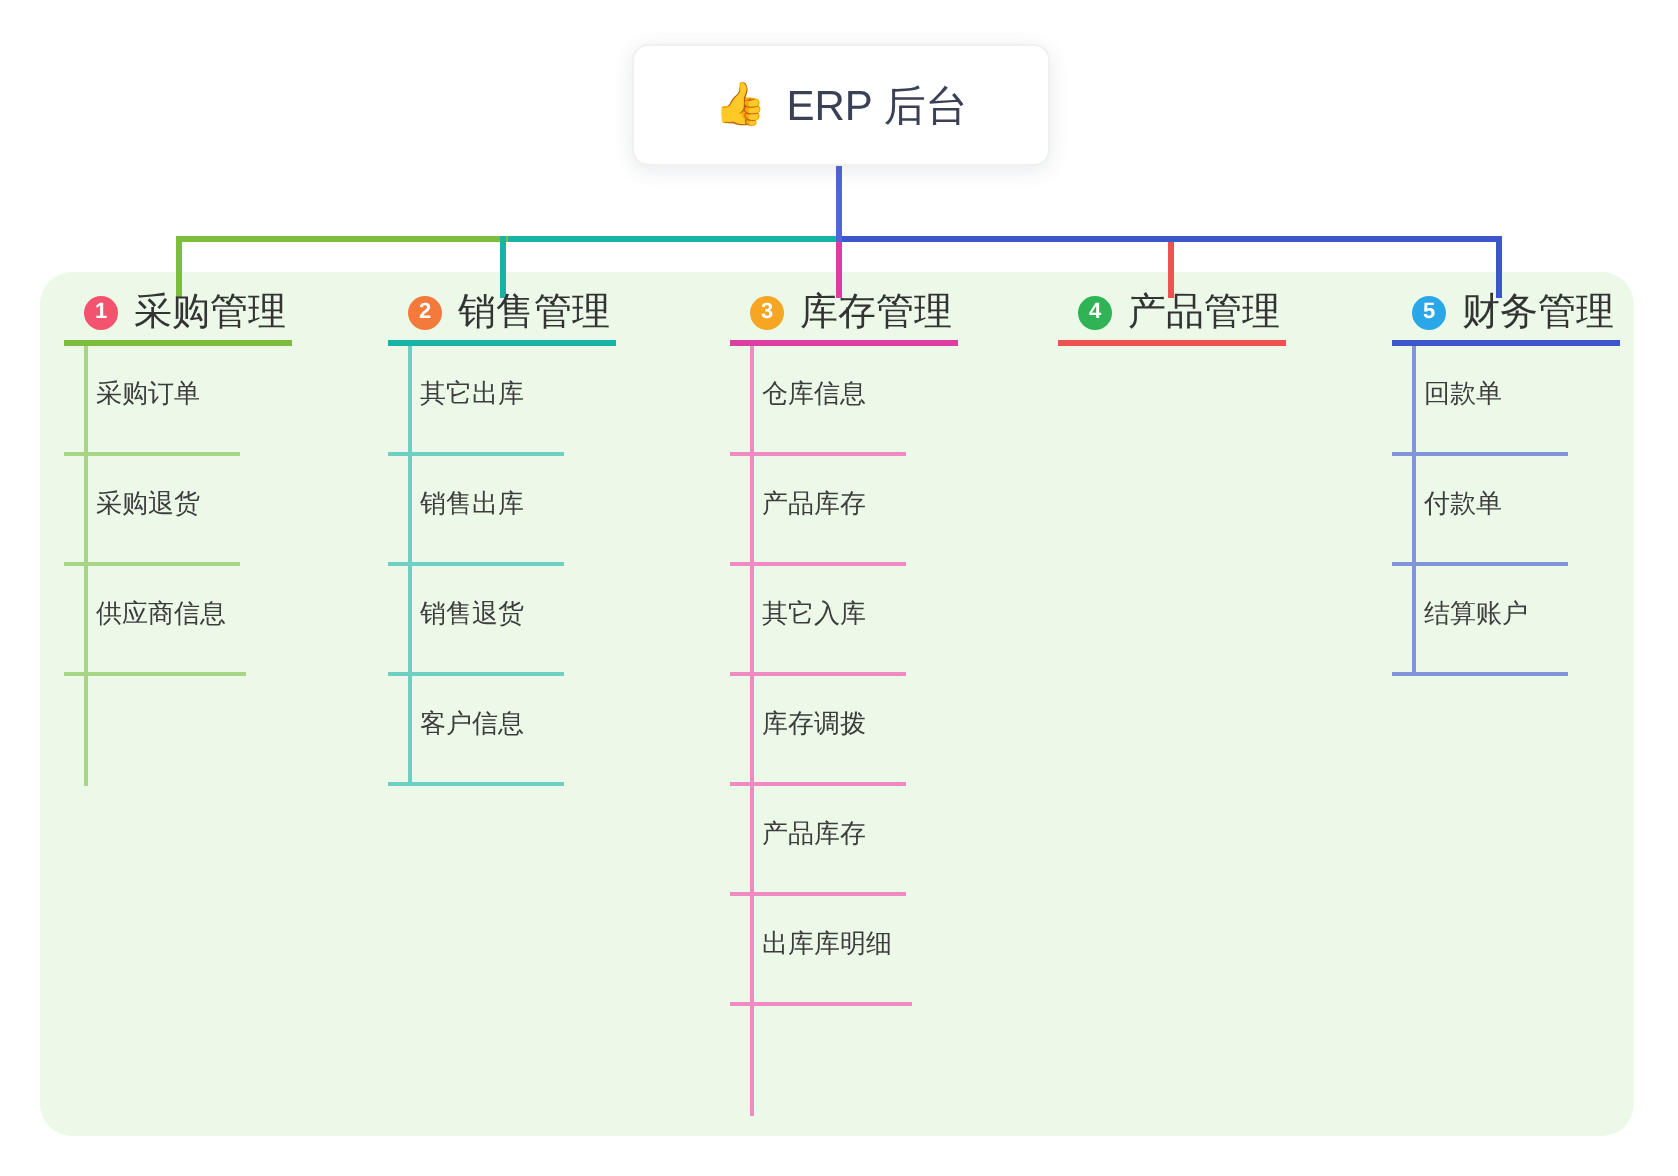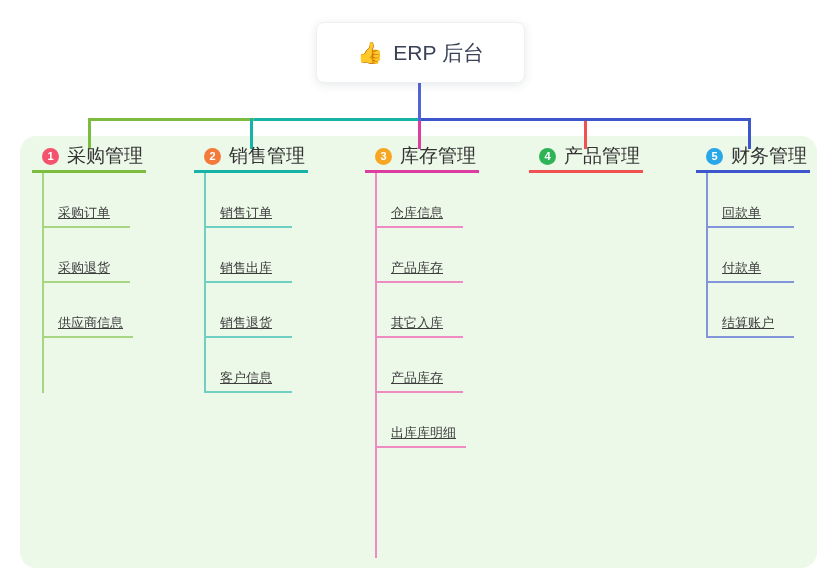--- a/index.html
+++ b/index.html
@@ -15,23 +15,23 @@
   .branch{position:absolute;top:147px;width:114px;}
   .btitle{display:flex;align-items:center;gap:8px;padding:0 0 5px 10px;height:18px;
           border-bottom:3px solid var(--line);}
   .badge{flex:0 0 17px;width:17px;height:17px;border-radius:50%;background:var(--badge);
          color:#fff;font-size:11px;font-weight:bold;display:flex;align-items:center;
          justify-content:center;line-height:1;}
   .blabel{font-size:19px;font-weight:500;color:#333;white-space:nowrap;}
   .children{position:relative;margin:0;padding:0;list-style:none;}
   .vline{position:absolute;left:10px;top:0;width:2px;background:var(--child);}
   .children li{box-sizing:border-box;height:55px;min-width:88px;width:max-content;
-               margin-left:10px;padding:0 10px 4px 16px;display:flex;align-items:flex-end;
+               padding:0 10px 20px 16px;display:flex;align-items:flex-end;
                border-bottom:2px solid var(--child);font-size:13px;color:#3d3d3d;
-               white-space:nowrap;text-decoration:underline;}
+               white-space:nowrap;}
   .b1{left:32px;}  .b2{left:194px;}  .b3{left:365px;}  .b4{left:529px;}  .b5{left:696px;}
 </style>
 </head>
 <body>
 
 <div class="canvas">
 
   <div class="panel" style="background: rgb(236, 248, 232);"></div>
 
   <div class="line" style="left: 88px; top: 118px; width: 168px; height: 3px; background: rgb(124, 189, 63);"></div>
@@ -62,37 +62,38 @@
     </ul>
   </div>
 
   <div class="branch b2" style="--line: #17b3a6; --child: #6fcfc3; --badge: #f47a3c;">
     <div class="btitle">
       <span class="badge">2</span>
       <span class="blabel">销售管理</span>
     </div>
     <ul class="children">
       <div class="vline" style="height:220px;"></div>
-      <li>销售订单</li>
+      <li>其它出库</li>
       <li>销售出库</li>
       <li>销售退货</li>
       <li>客户信息</li>
     </ul>
   </div>
 
   <div class="branch b3" style="--line: #dd3da0; --child: #ef8ac3; --badge: #f6a623;">
     <div class="btitle">
       <span class="badge">3</span>
       <span class="blabel">库存管理</span>
     </div>
     <ul class="children">
       <div class="vline" style="height:385px;"></div>
       <li>仓库信息</li>
       <li>产品库存</li>
       <li>其它入库</li>
+      <li>库存调拨</li>
       <li>产品库存</li>
       <li>出库库明细</li>
     </ul>
   </div>
 
   <div class="branch b4" style="--line: #f05151; --child: #f79e9e; --badge: #2eb454;">
     <div class="btitle">
       <span class="badge">4</span>
       <span class="blabel">产品管理</span>
     </div>

